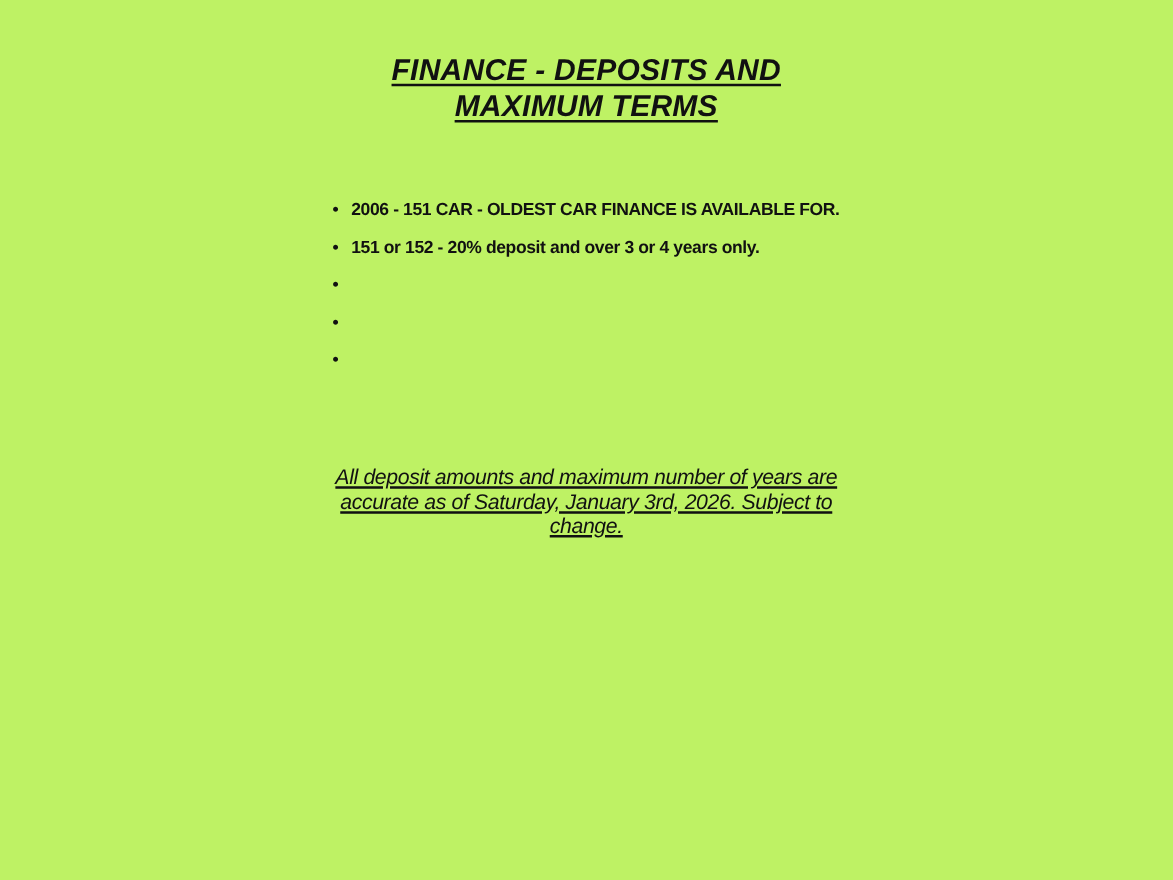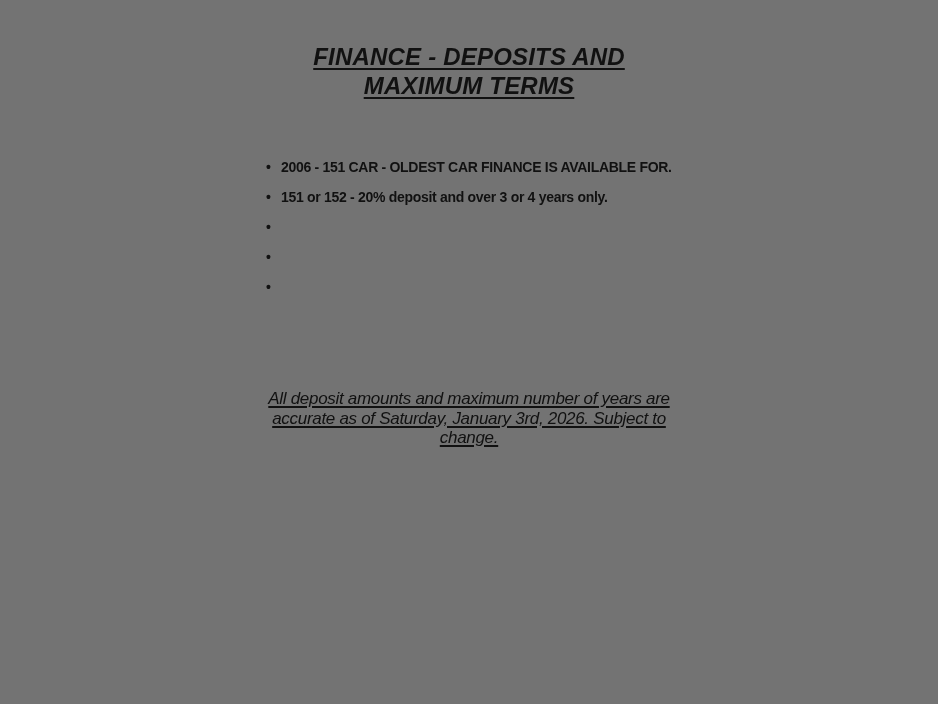--- a/index.html
+++ b/index.html
@@ -11,21 +11,21 @@
     height: 704px;
     background: #ffffff;
     font-family: "Liberation Sans", sans-serif;
     color: #111111;
     overflow: hidden;
   }
   .page {
     position: relative;
     width: 938px;
     height: 704px;
-    background: #737373;
+    background: #bef264;
   }
   .doc-title {
     position: absolute;
     top: 42px;
     left: 0;
     right: 0;
     margin: 0 auto;
     width: 330px;
     text-align: center;
     font-size: 24px;
@@ -56,21 +56,21 @@
     white-space: nowrap;
   }
   .bullet-dot {
     display: inline-block;
     width: 15px;
     flex: 0 0 15px;
     letter-spacing: 0;
   }
   .footnote {
     position: absolute;
-    top: 389px;
+    top: 372px;
     left: 0;
     right: 0;
     margin: 0 auto;
     width: 410px;
     text-align: center;
     font-size: 17px;
     font-style: italic;
     line-height: 19.5px;
     letter-spacing: -0.3px;
     text-decoration: underline;

